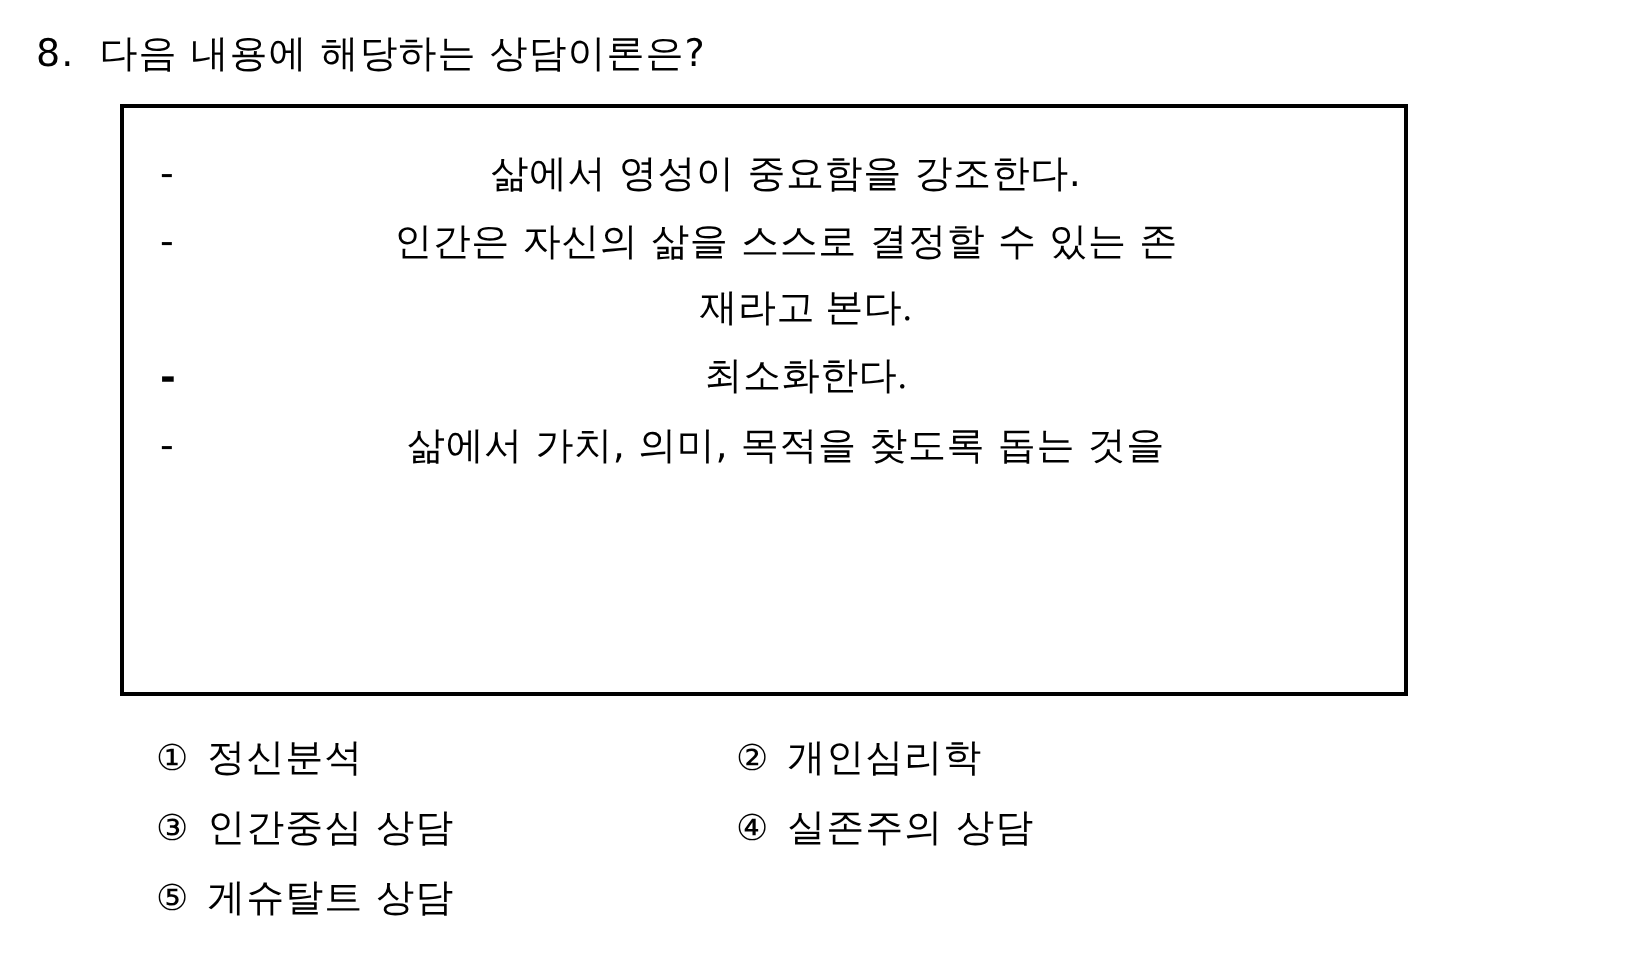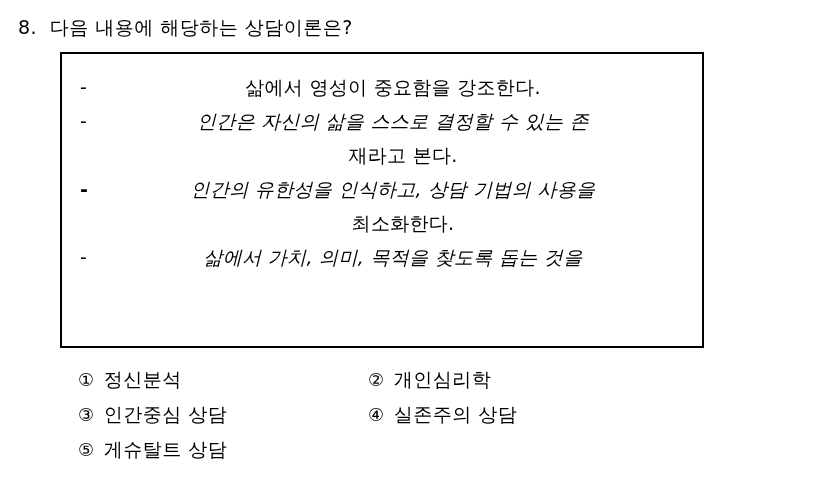--- a/index.html
+++ b/index.html
@@ -75,23 +75,24 @@
   }
   .bullet-body .line1,
   .bullet-body .line2 {
     display: block;
     white-space: nowrap;
   }
   .justify-line {
     display: flex;
     justify-content: space-between;
   }
-  .justify-line > span { display: inline-block; font-style: italic; }
+  .justify-line > span { display: inline-block; }
   .indent2 {
     padding-left: 20px;
+    font-family: Liberation Serif, serif;
   }
 
   
   .choices {
     position: absolute;
     left: 78px;
     top: 362px;
     width: 600px;
   }
   .choice-row {
@@ -149,28 +150,20 @@
             <span>있는</span>
             <span>존</span>
           </span>
           <span class="line2 indent2">재라고 본다.</span>
         </span>
       </div>
 
       <div class="bullet-row">
         <span class="bullet-mark bold">-</span>
         <span class="bullet-body">
-          <span class="line1 justify-line">
-            <span>인간의</span>
-            <span>유한성을</span>
-            <span>인식하고,</span>
-            <span>상담</span>
-            <span>기법의</span>
-            <span>사용을</span>
-          </span>
           <span class="line2 indent2">최소화한다.</span>
         </span>
       </div>
 
       <div class="bullet-row">
         <span class="bullet-mark">-</span>
         <span class="bullet-body">
           <span class="line1 justify-line">
             <span>삶에서</span>
             <span>가치,</span>

